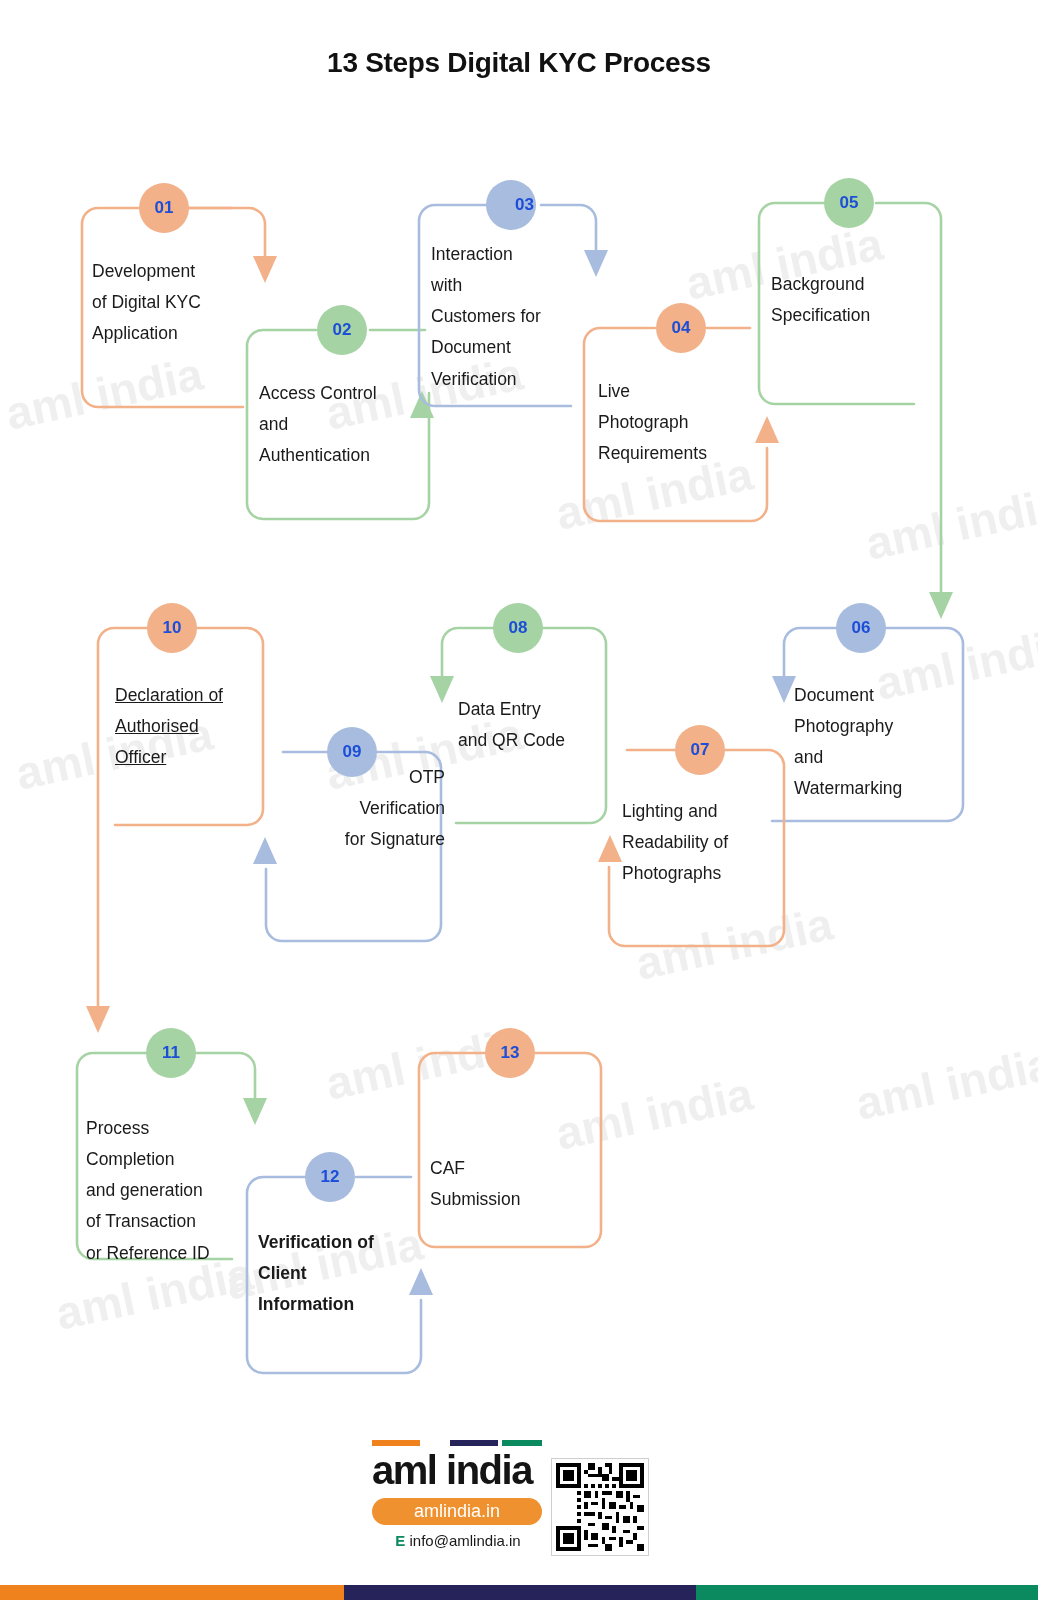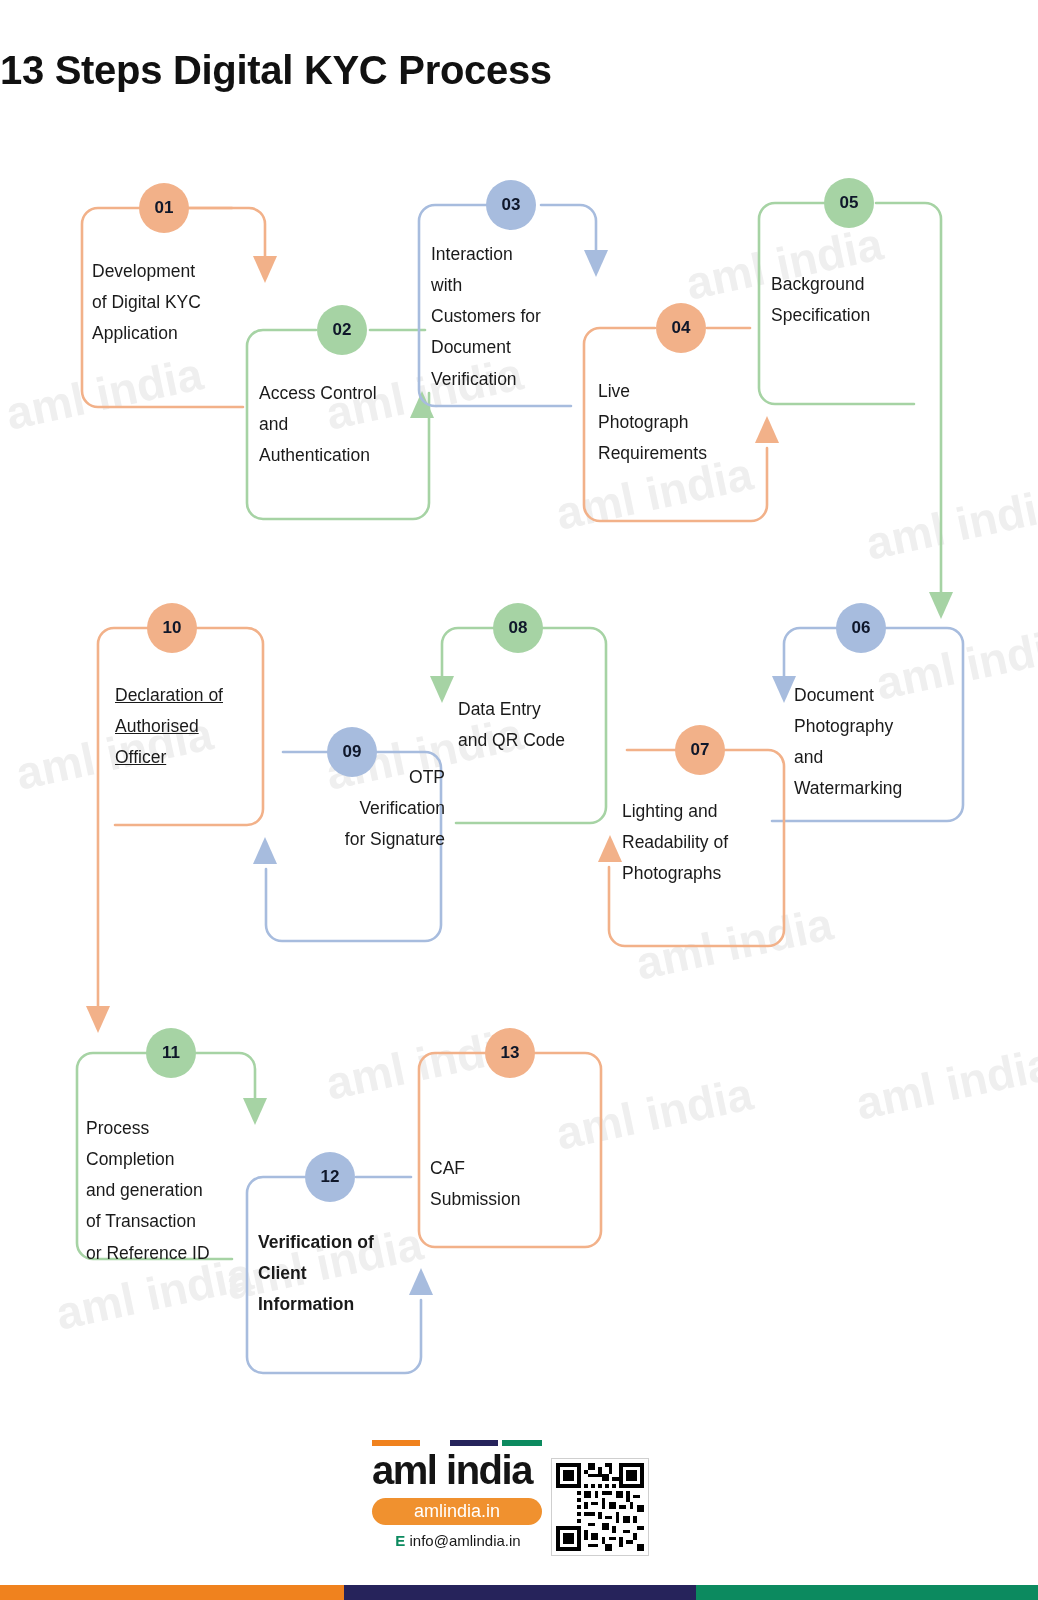--- a/index.html
+++ b/index.html
@@ -5,33 +5,33 @@
   html,body{margin:0;padding:0;background:#ffffff;}
   body{
     width:1038px;height:1600px;position:relative;overflow:hidden;
     font-family:"Liberation Sans","DejaVu Sans",sans-serif;
     color:#1d1d1f;
   }
   #canvas{position:absolute;inset:0;width:1038px;height:1600px;}
 
   
   .title{
-    position:absolute;left:0;top:44px;width:1038px;
-    font-weight:bold;font-size:40px;line-height:1.33;letter-spacing:-0.3px;
+    position:absolute;left:0;top:44px;width:1038px;text-align:center;
+    font-weight:bold;font-size:28px;line-height:1.33;letter-spacing:-0.3px;
     color:#111111;
   }
   .title .l2{display:block;}
 
   
   .steptext{
     position:absolute;font-size:17.5px;line-height:1.78;color:#1a1a1a;
     white-space:pre-line;
   }
   .stepnum{
-    position:absolute;font-size:17px;font-weight:600;color:#0f172a;
+    position:absolute;font-size:17px;font-weight:600;color:#1d4ed8;
     text-align:center;width:46px;line-height:46px;
   }
 
   
   .footer{position:absolute;left:0;top:1434px;width:1038px;height:136px;}
   .logoblock{position:absolute;left:372px;top:6px;width:172px;}
   .logobars{position:relative;height:7px;width:170px;}
   .logobars i{position:absolute;top:0;height:6px;display:block;}
   .bar-o{left:0;width:48px;background:#F0821E;}
   .bar-n{left:78px;width:48px;background:#26235B;}
@@ -178,21 +178,21 @@
     <circle cx="510" cy="1053" r="25" class="fo"></circle>
   </g>
 </svg>
 
 <div class="title">
   <span>13 Steps Digital KYC Process</span>
 </div>
 
 <div class="stepnum" style="left:141px;top:185px;">01</div>
 <div class="stepnum" style="left:319px;top:307px;">02</div>
-<div class="stepnum" style="left:488px;top:182px;">03</div>
+<div class="stepnum" style="left:488px;top:182px;text-align:right;">03</div>
 <div class="stepnum" style="left:658px;top:305px;border-radius:21px;">04</div>
 <div class="stepnum" style="left:826px;top:180px;">05</div>
 <div class="stepnum" style="left:838px;top:605px;">06</div>
 <div class="stepnum" style="left:677px;top:727px;">07</div>
 <div class="stepnum" style="left:495px;top:605px;">08</div>
 <div class="stepnum" style="left:329px;top:729px;">09</div>
 <div class="stepnum" style="left:149px;top:605px;">10</div>
 <div class="stepnum" style="left:148px;top:1030px;">11</div>
 <div class="stepnum" style="left:307px;top:1154px;">12</div>
 <div class="stepnum" style="left:487px;top:1030px;">13</div>

